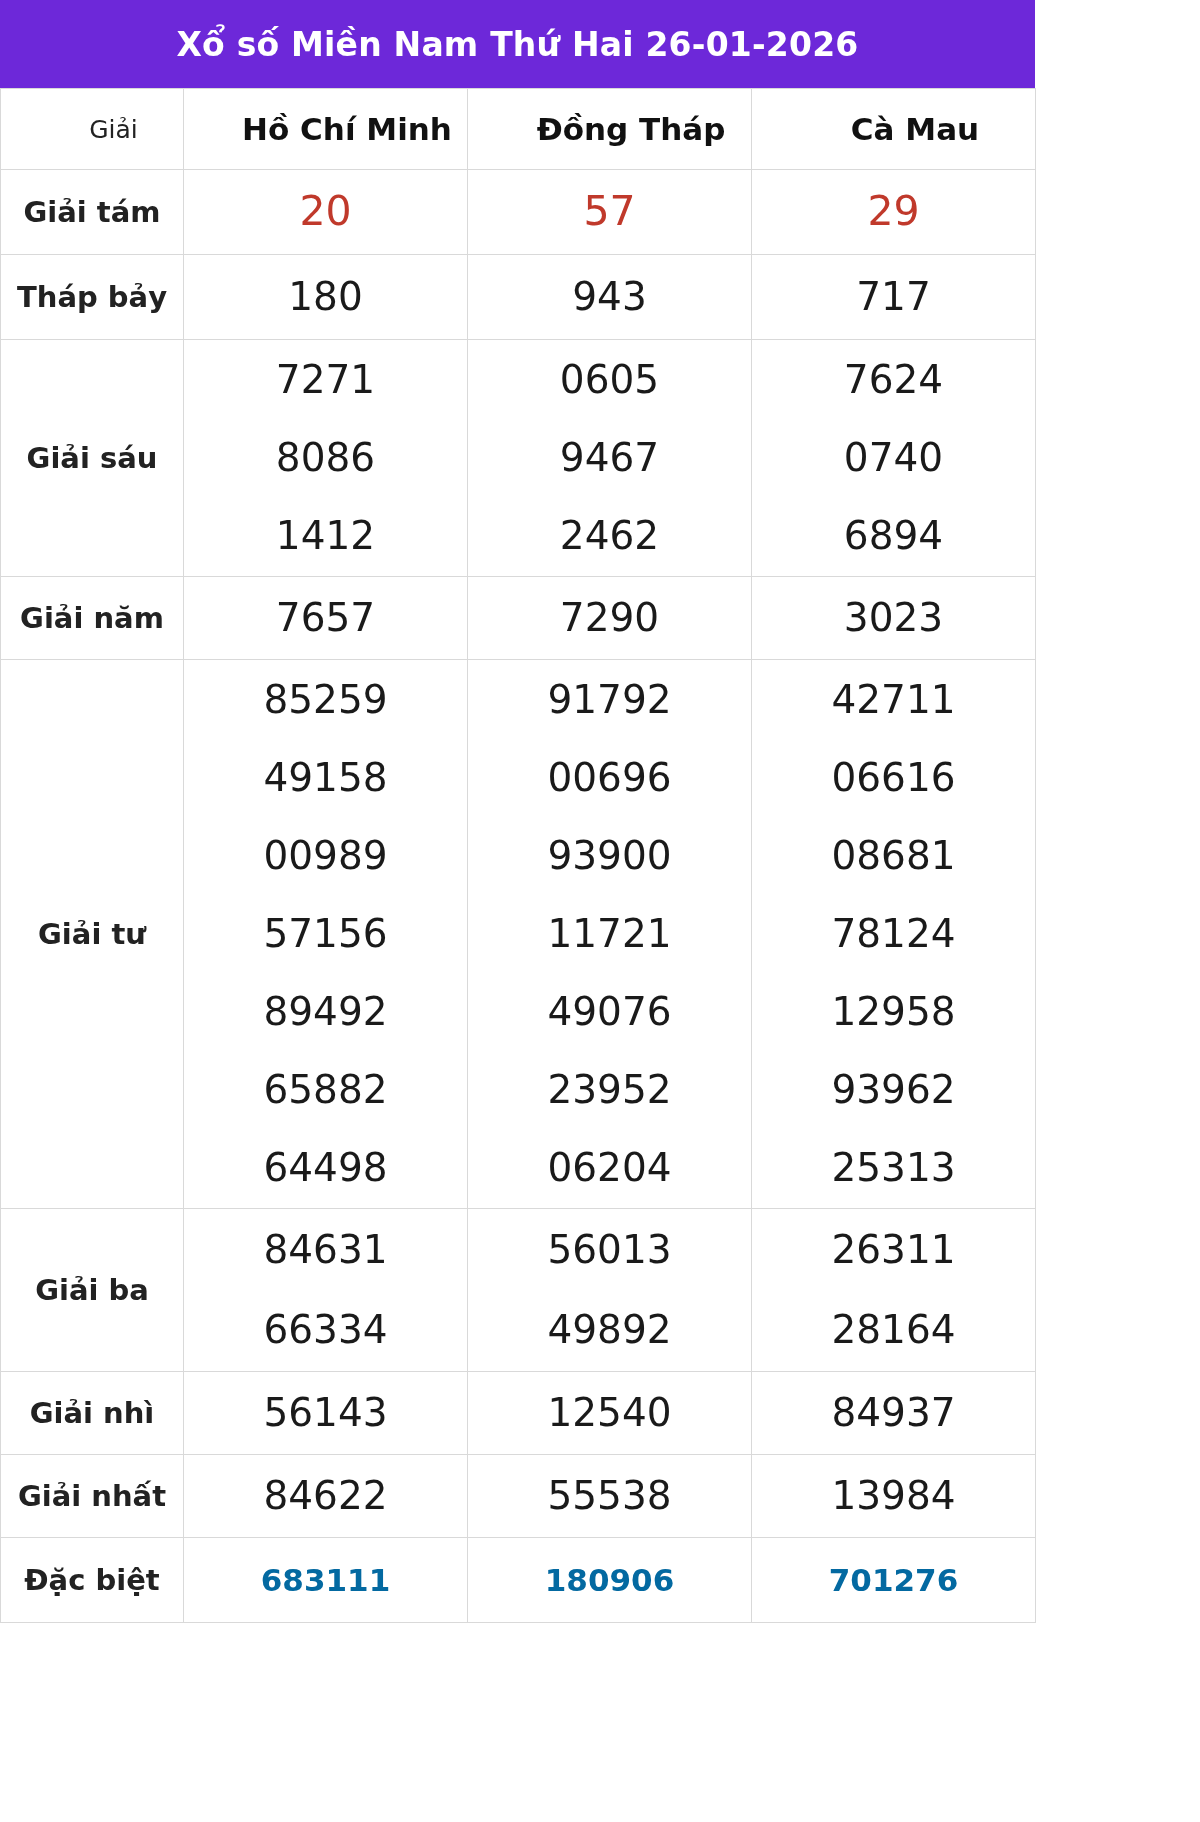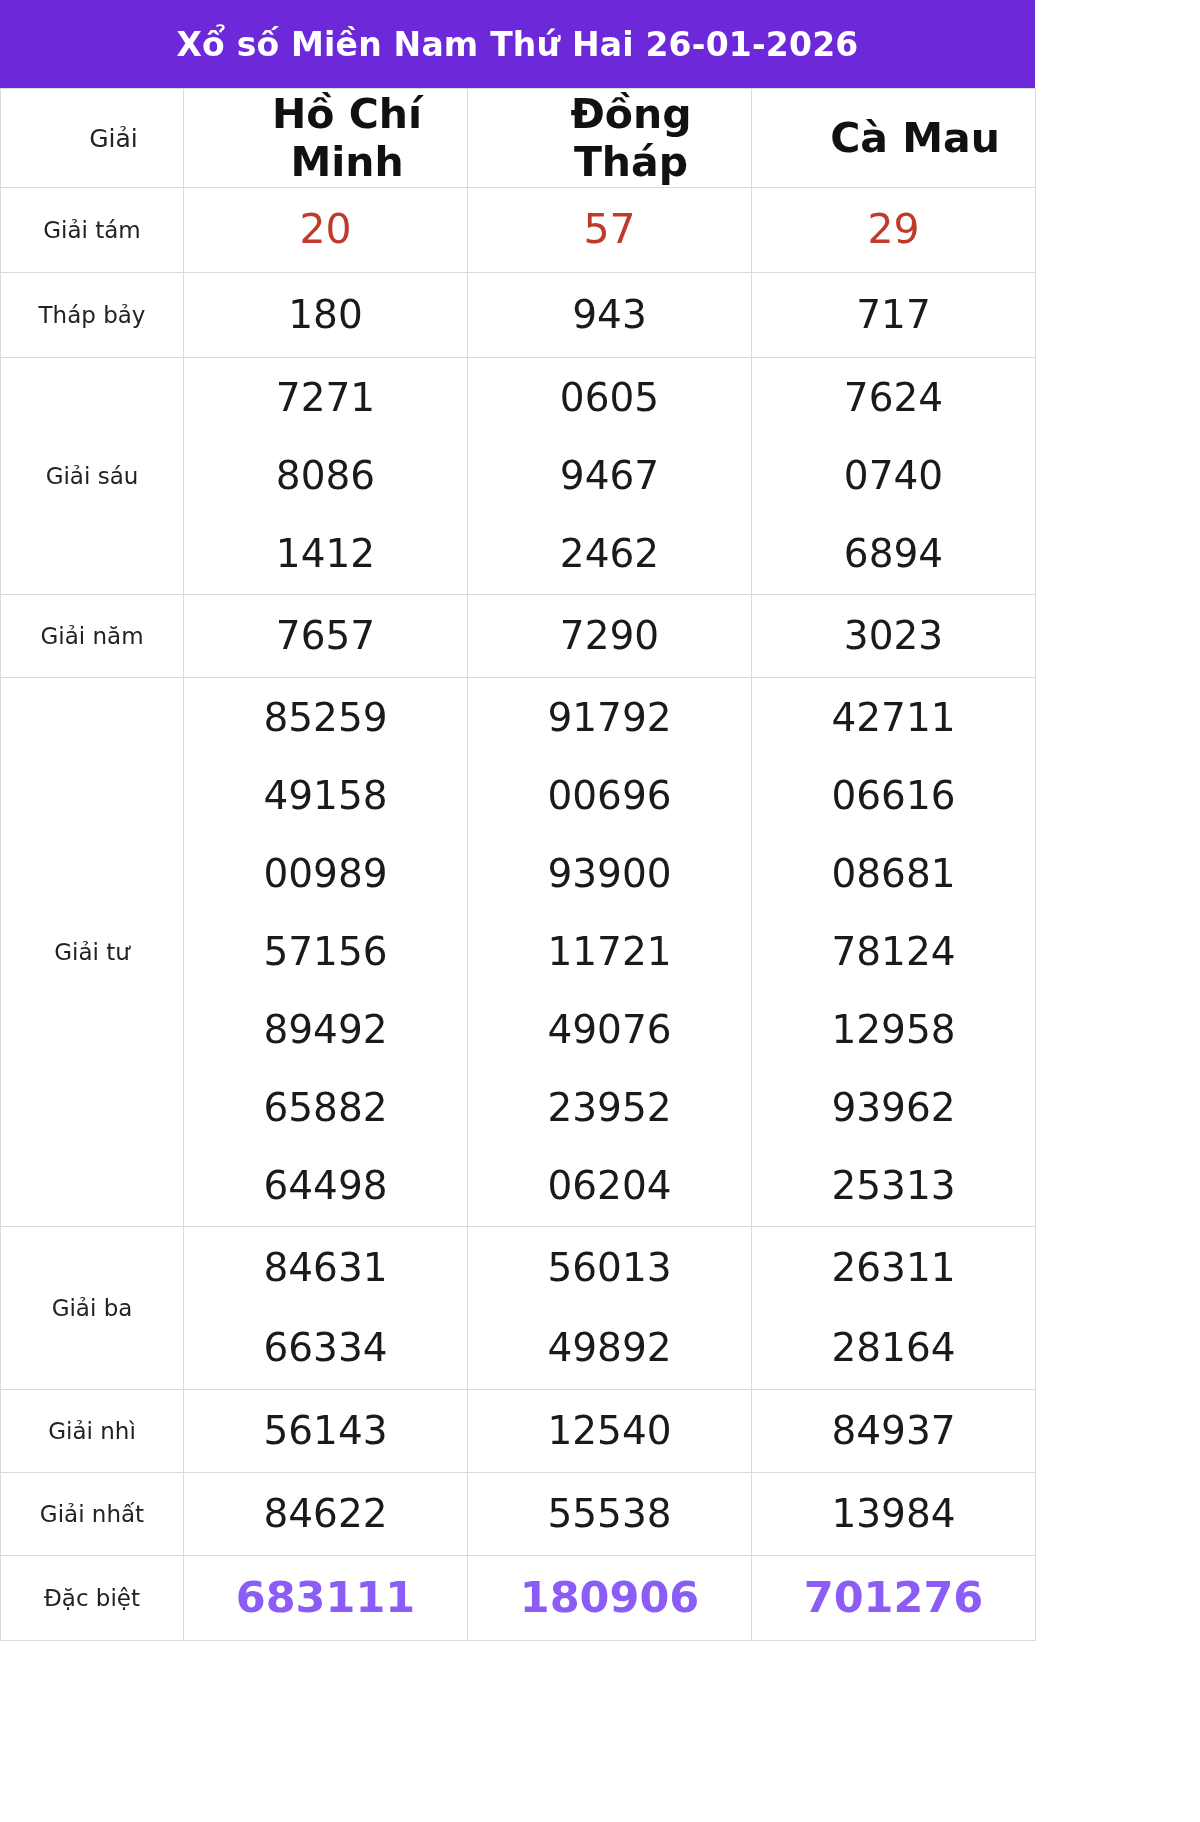--- a/index.html
+++ b/index.html
@@ -48,44 +48,44 @@
     height: 78px;
     background: #f6f6f6;
     padding-left: 44px;
   }
   .hdr-label {
     font-size: 25px;
     font-weight: normal;
     color: #222;
   }
   .hdr-prov {
-    font-size: 41px;
+    font-size: 31px;
     font-weight: bold;
     color: #111;
   }
   .row-label {
-    font-size: 23px;
-    font-weight: normal;
+    font-size: 29px;
+    font-weight: bold;
     color: #222;
   }
   .num {
     font-size: 39px;
     color: #1a1a1a;
     line-height: 1.05;
     font-weight: normal;
   }
   .num.red {
     color: #c0392b;
     font-weight: normal;
     font-size: 41px;
   }
   .num.special {
-    color: #8b5cf6;
+    color: #0369a1;
     font-weight: bold;
-    font-size: 43px;
+    font-size: 31px;
   }
   .stack div {
     padding: 2px 0;
   }
   .r-g8 td { height: 82px; }
   .r-g7 td { height: 82px; }
   .r-g6 td { height: 232px; }
   .r-g5 td { height: 80px; }
   .r-g4 td { height: 546px; }
   .r-g3 td { height: 160px; }

